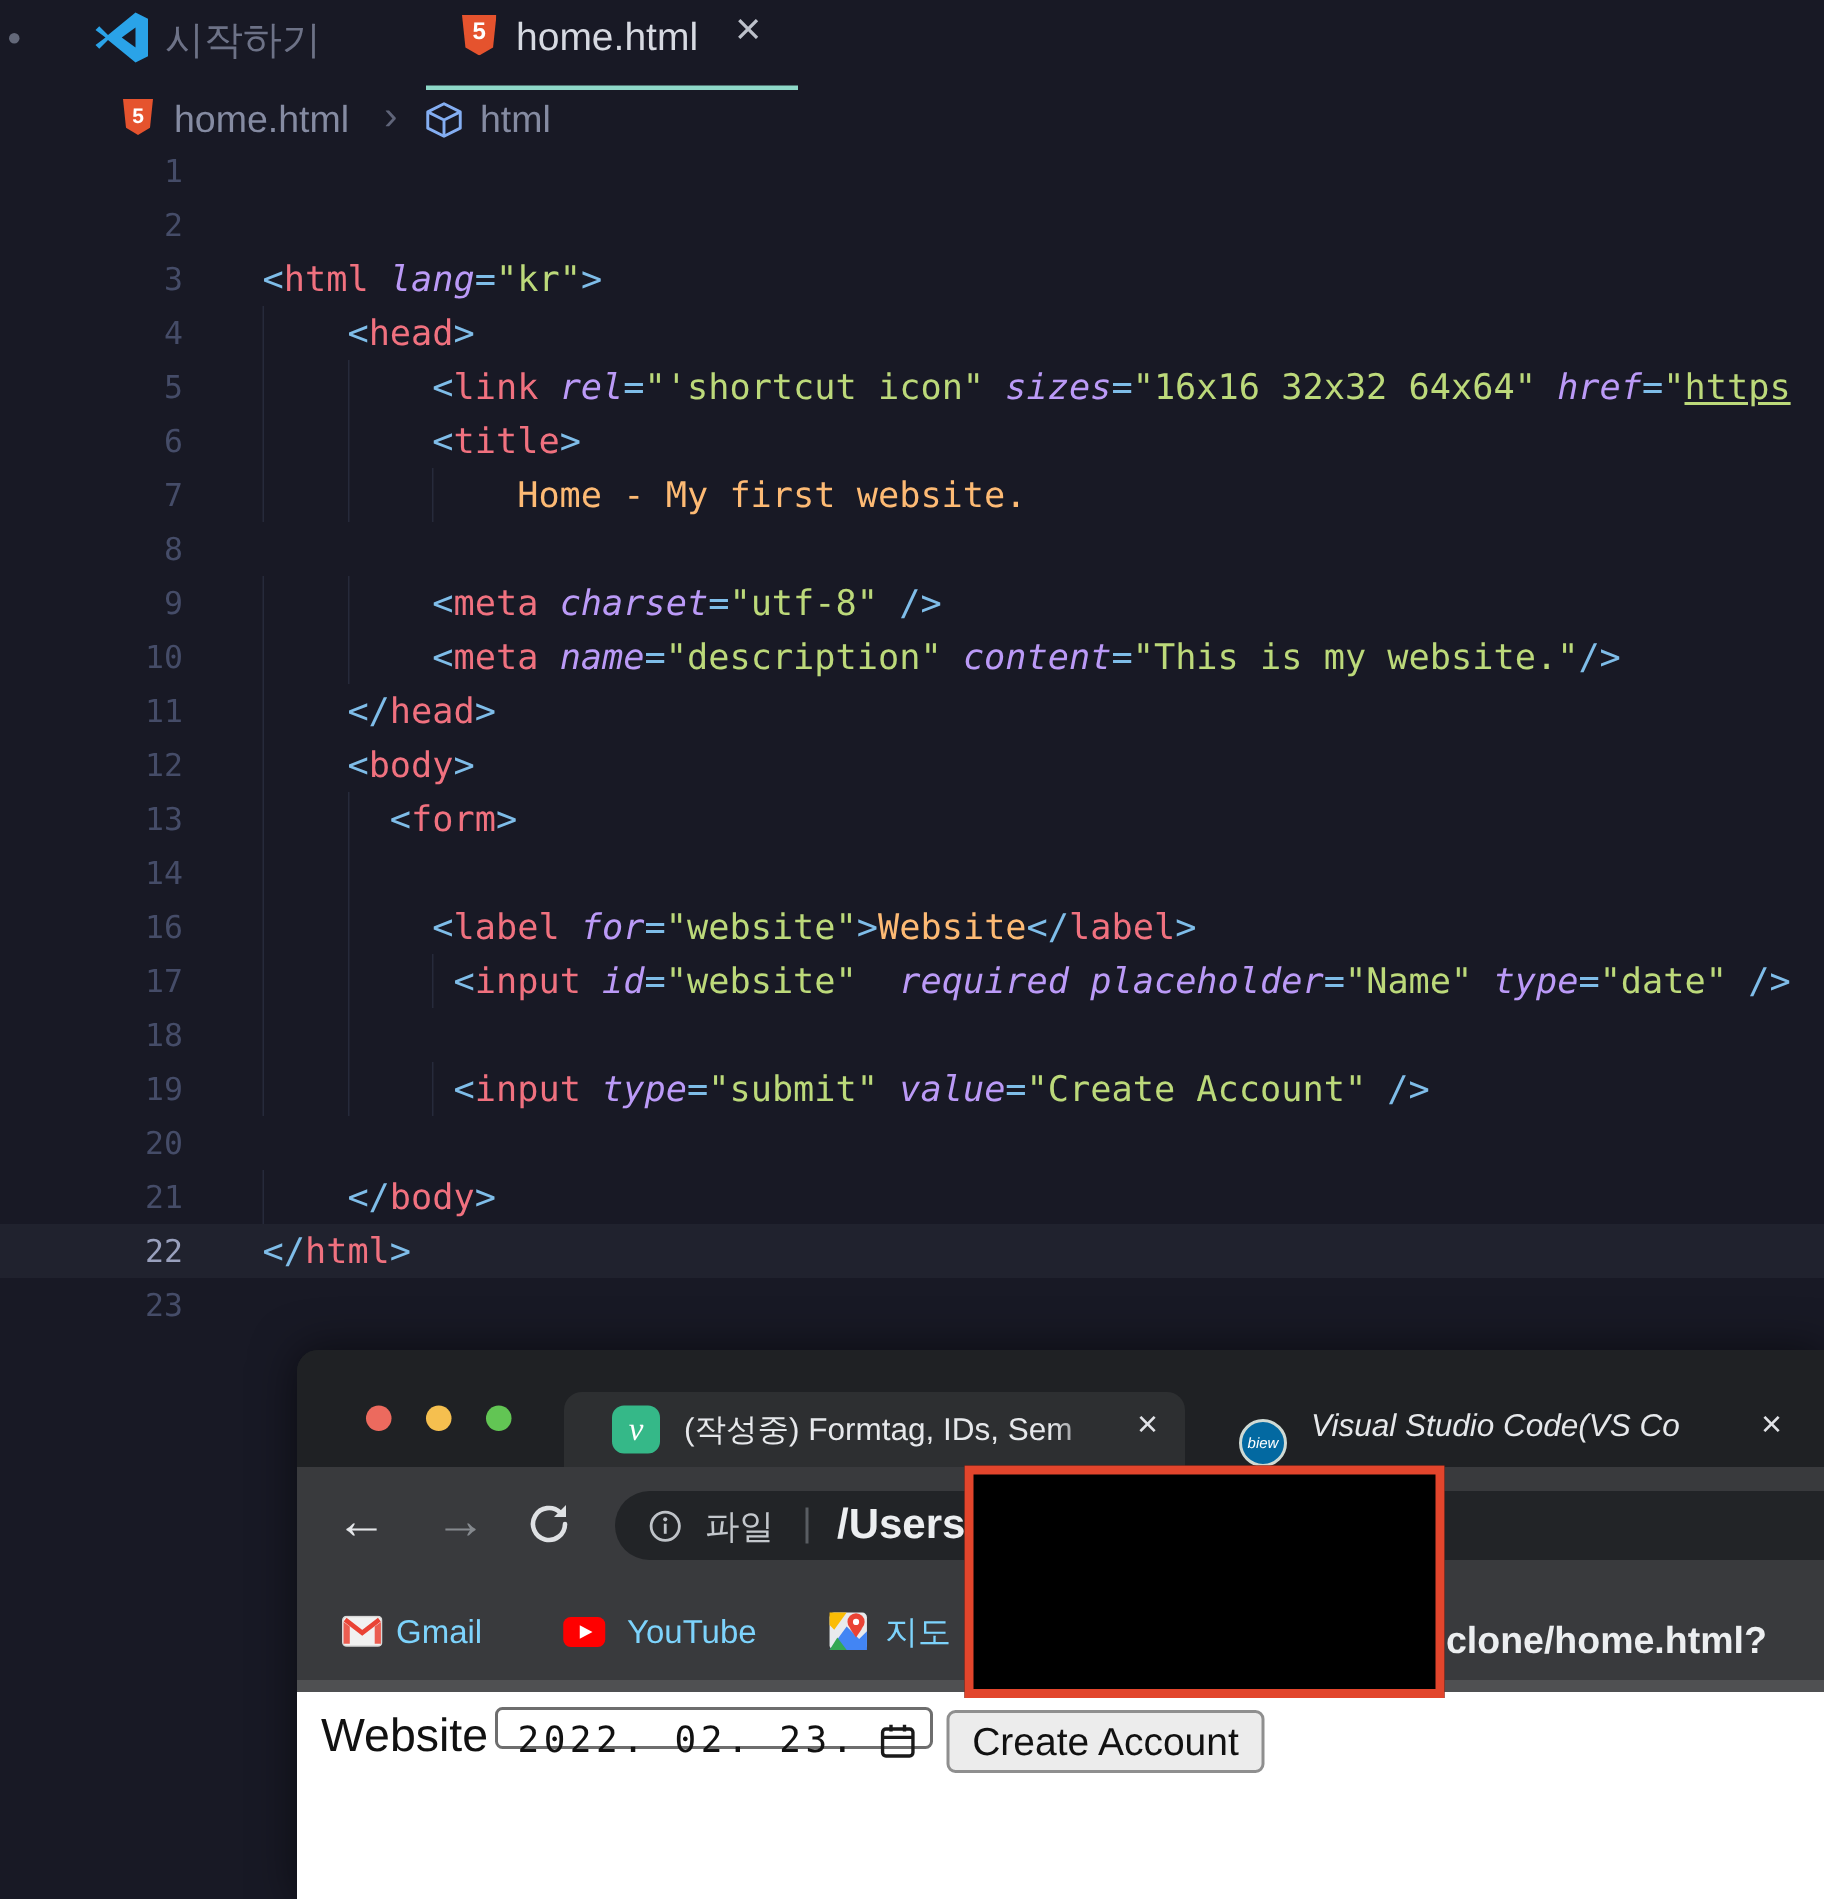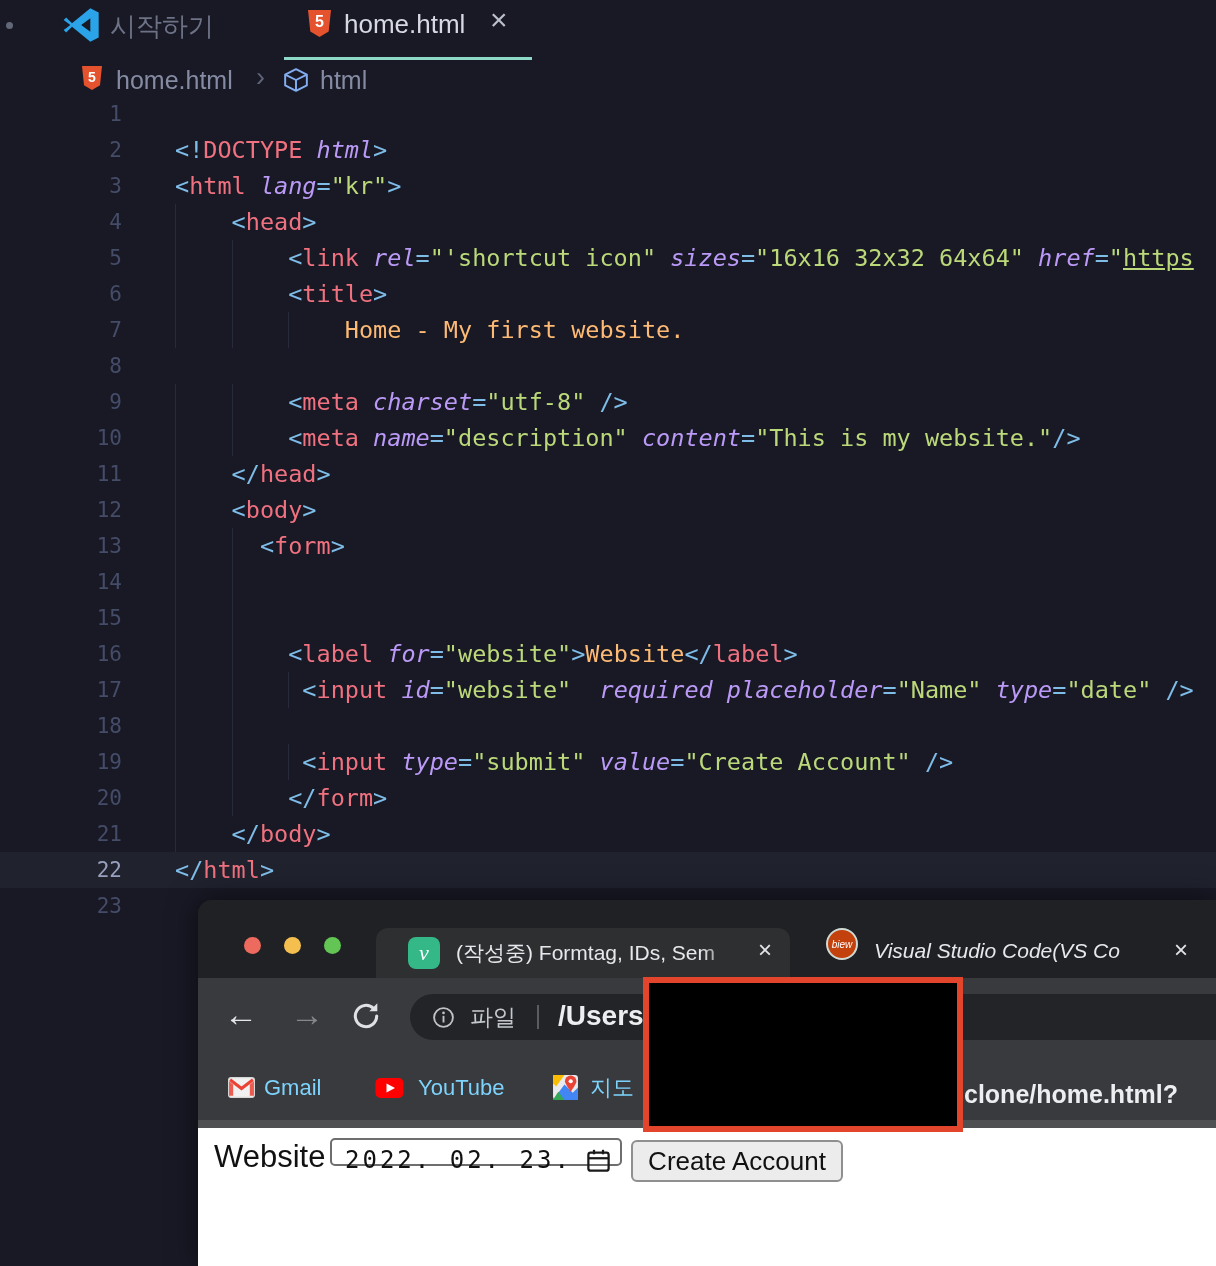--- a/index.html
+++ b/index.html
@@ -39,21 +39,21 @@
            overflow:hidden;background:#1f2124;box-shadow:0 0 30px rgba(0,0,0,.55);z-index:2;}
   .b-titlebar{position:absolute;left:0;top:0;right:0;height:78px;background:#1f2124;}
   .light{position:absolute;top:37px;width:17px;height:17px;border-radius:50%;}
   .b-tab1{position:absolute;left:178px;top:28px;width:414px;height:50px;border-radius:12px 12px 0 0;background:#2d2f31;}
   .favicon-velog{position:absolute;left:32px;top:9px;width:32px;height:32px;border-radius:8px;background:#35b888;
     display:flex;align-items:center;justify-content:center;color:#fff;font-style:italic;font-size:22px;font-family:"Liberation Serif",serif;}
   .b-tab1-label{position:absolute;left:80px;top:11px;width:286px;font-size:21px;color:#e6e8eb;white-space:nowrap;overflow:hidden;}
   .fade1{position:absolute;left:326px;top:0;width:44px;height:50px;background:linear-gradient(90deg,rgba(45,47,49,0),#2d2f31 80%);}
   .b-tab1-close{position:absolute;left:382px;top:8px;font-size:24px;color:#e2e4e8;}
   .b-tab2{position:absolute;left:598px;top:28px;width:610px;height:50px;}
-  .favicon-biew{position:absolute;left:30px;top:0;width:32px;height:32px;border-radius:50%;background:#c2410c;
+  .favicon-biew{position:absolute;left:30px;top:18px;width:32px;height:32px;border-radius:50%;background:#0369a1;
     border:2px solid #cfdad4;box-sizing:border-box;display:flex;align-items:center;justify-content:center;
     color:#fff;font-size:10px;font-style:italic;}
   .b-tab2-label{position:absolute;left:78px;top:11px;width:290px;font-size:21px;color:#e6e8eb;white-space:nowrap;overflow:hidden;font-style:italic;}
   .fade2{position:absolute;left:328px;top:0;width:44px;height:50px;background:linear-gradient(90deg,rgba(31,33,36,0),#1f2124 80%);}
   .b-tab2-close{position:absolute;left:378px;top:8px;font-size:24px;color:#e2e4e8;}
   .b-toolbar{position:absolute;left:0;top:78px;right:0;height:78px;background:#393a3d;}
   .nav-back{position:absolute;left:26px;top:14px;font-size:34px;color:#e4e6e9;line-height:44px;}
   .nav-fwd{position:absolute;left:92px;top:14px;font-size:34px;color:#85898e;line-height:44px;}
   .nav-reload{position:absolute;left:152px;top:22px;}
   .pill{position:absolute;left:212px;top:16px;width:840px;height:46px;border-radius:23px;background:#222427;}
@@ -107,39 +107,38 @@
     <div class="bc-file">home.html</div>
     <div class="bc-chevron">›</div>
     <svg class="bc-cube" width="26" height="26" viewBox="0 0 24 24">
       <path d="M12 2 L22 7 V17 L12 22 L2 17 V7 Z" fill="none" stroke="#84aef2" stroke-width="1.8" stroke-linejoin="round"></path>
       <path d="M2 7 L12 12 L22 7 M12 12 V22" fill="none" stroke="#84aef2" stroke-width="1.8" stroke-linejoin="round"></path>
     </svg>
     <div class="bc-symbol">html</div>
 
     <div class="code" id="code">
         <div class="cl"><span class="gut">1</span><span class="ct"><span></span></span></div>
-        <div class="cl"><span class="gut">2</span><span class="ct"><span></span><span class="tk-p">&lt;!</span><span class="tk-t">DOCTYPE</span><span class="tk-a"> html</span><span class="tk-p">&gt;</span></span></div>
+        <div class="cl"><span class="gut">2</span></div>
         <div class="cl"><span class="gut">3</span><span class="ct"><span></span><span class="tk-p">&lt;</span><span class="tk-t">html</span><span class="tk-a"> lang</span><span class="tk-p">=</span><span class="tk-v">"kr"</span><span class="tk-p">&gt;</span></span></div>
         <div class="cl"><span class="gut">4</span><span class="ct"><i class="guide" style="left: 0ch;"></i><span>    </span><span class="tk-p">&lt;</span><span class="tk-t">head</span><span class="tk-p">&gt;</span></span></div>
         <div class="cl"><span class="gut">5</span><span class="ct"><i class="guide" style="left: 0ch;"></i><i class="guide" style="left: 4ch;"></i><span>        </span><span class="tk-p">&lt;</span><span class="tk-t">link</span><span class="tk-a"> rel</span><span class="tk-p">=</span><span class="tk-v">"'shortcut icon"</span><span class="tk-a"> sizes</span><span class="tk-p">=</span><span class="tk-v">"16x16 32x32 64x64"</span><span class="tk-a"> href</span><span class="tk-p">=</span><span class="tk-v">"</span><span class="tk-u">https</span></span></div>
         <div class="cl"><span class="gut">6</span><span class="ct"><i class="guide" style="left: 0ch;"></i><i class="guide" style="left: 4ch;"></i><span>        </span><span class="tk-p">&lt;</span><span class="tk-t">title</span><span class="tk-p">&gt;</span></span></div>
         <div class="cl"><span class="gut">7</span><span class="ct"><i class="guide" style="left: 0ch;"></i><i class="guide" style="left: 4ch;"></i><i class="guide" style="left: 8ch;"></i><span>            </span><span class="tk-x">Home - My first website.</span></span></div>
         <div class="cl"><span class="gut">8</span></div>
         <div class="cl"><span class="gut">9</span><span class="ct"><i class="guide" style="left: 0ch;"></i><i class="guide" style="left: 4ch;"></i><span>        </span><span class="tk-p">&lt;</span><span class="tk-t">meta</span><span class="tk-a"> charset</span><span class="tk-p">=</span><span class="tk-v">"utf-8"</span><span class="tk-p"> /&gt;</span></span></div>
         <div class="cl"><span class="gut">10</span><span class="ct"><i class="guide" style="left: 0ch;"></i><i class="guide" style="left: 4ch;"></i><span>        </span><span class="tk-p">&lt;</span><span class="tk-t">meta</span><span class="tk-a"> name</span><span class="tk-p">=</span><span class="tk-v">"description"</span><span class="tk-a"> content</span><span class="tk-p">=</span><span class="tk-v">"This is my website."</span><span class="tk-p">/&gt;</span></span></div>
         <div class="cl"><span class="gut">11</span><span class="ct"><i class="guide" style="left: 0ch;"></i><span>    </span><span class="tk-p">&lt;/</span><span class="tk-t">head</span><span class="tk-p">&gt;</span></span></div>
         <div class="cl"><span class="gut">12</span><span class="ct"><i class="guide" style="left: 0ch;"></i><span>    </span><span class="tk-p">&lt;</span><span class="tk-t">body</span><span class="tk-p">&gt;</span></span></div>
         <div class="cl"><span class="gut">13</span><span class="ct"><i class="guide" style="left: 0ch;"></i><i class="guide" style="left: 4ch;"></i><span>      </span><span class="tk-p">&lt;</span><span class="tk-t">form</span><span class="tk-p">&gt;</span></span></div>
         <div class="cl"><span class="gut">14</span><span class="ct"><i class="guide" style="left: 0ch;"></i><i class="guide" style="left: 4ch;"></i><span></span></span></div>
-        <div class="cl"><span class="gut">15</span><span class="ct"><i class="guide" style="left: 0ch;"></i><i class="guide" style="left: 4ch;"></i><span></span></span></div>
         <div class="cl"><span class="gut">16</span><span class="ct"><i class="guide" style="left: 0ch;"></i><i class="guide" style="left: 4ch;"></i><span>        </span><span class="tk-p">&lt;</span><span class="tk-t">label</span><span class="tk-a"> for</span><span class="tk-p">=</span><span class="tk-v">"website"</span><span class="tk-p">&gt;</span><span class="tk-x">Website</span><span class="tk-p">&lt;/</span><span class="tk-t">label</span><span class="tk-p">&gt;</span></span></div>
         <div class="cl"><span class="gut">17</span><span class="ct"><i class="guide" style="left: 0ch;"></i><i class="guide" style="left: 4ch;"></i><i class="guide" style="left: 8ch;"></i><span>         </span><span class="tk-p">&lt;</span><span class="tk-t">input</span><span class="tk-a"> id</span><span class="tk-p">=</span><span class="tk-v">"website"</span><span class="tk-a">  required placeholder</span><span class="tk-p">=</span><span class="tk-v">"Name"</span><span class="tk-a"> type</span><span class="tk-p">=</span><span class="tk-v">"date"</span><span class="tk-p"> /&gt;</span></span></div>
         <div class="cl"><span class="gut">18</span><span class="ct"><i class="guide" style="left: 0ch;"></i><i class="guide" style="left: 4ch;"></i><span></span></span></div>
         <div class="cl"><span class="gut">19</span><span class="ct"><i class="guide" style="left: 0ch;"></i><i class="guide" style="left: 4ch;"></i><i class="guide" style="left: 8ch;"></i><span>         </span><span class="tk-p">&lt;</span><span class="tk-t">input</span><span class="tk-a"> type</span><span class="tk-p">=</span><span class="tk-v">"submit"</span><span class="tk-a"> value</span><span class="tk-p">=</span><span class="tk-v">"Create Account"</span><span class="tk-p"> /&gt;</span></span></div>
-        <div class="cl"><span class="gut">20</span><span class="ct"><i class="guide" style="left: 0ch;"></i><i class="guide" style="left: 4ch;"></i><span>        </span><span class="tk-p">&lt;/</span><span class="tk-t">form</span><span class="tk-p">&gt;</span></span></div>
+        <div class="cl"><span class="gut">20</span></div>
         <div class="cl"><span class="gut">21</span><span class="ct"><i class="guide" style="left: 0ch;"></i><span>    </span><span class="tk-p">&lt;/</span><span class="tk-t">body</span><span class="tk-p">&gt;</span></span></div>
         <div class="cl active"><span class="gut">22</span><span class="ct"><span></span><span class="tk-p">&lt;/</span><span class="tk-t">html</span><span class="tk-p">&gt;</span></span></div>
         <div class="cl"><span class="gut">23</span><span class="ct"><span></span></span></div>
       </div>
   </div>
 
   <div class="browser">
     <div class="b-titlebar">
       <div class="light" style="left:46px;background:#ec6a5e"></div>
       <div class="light" style="left:86px;background:#f5bf4f"></div>

